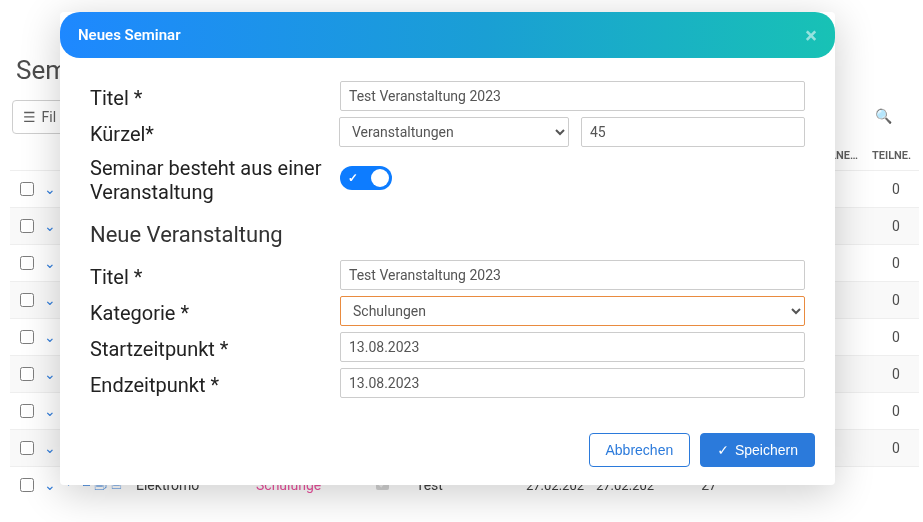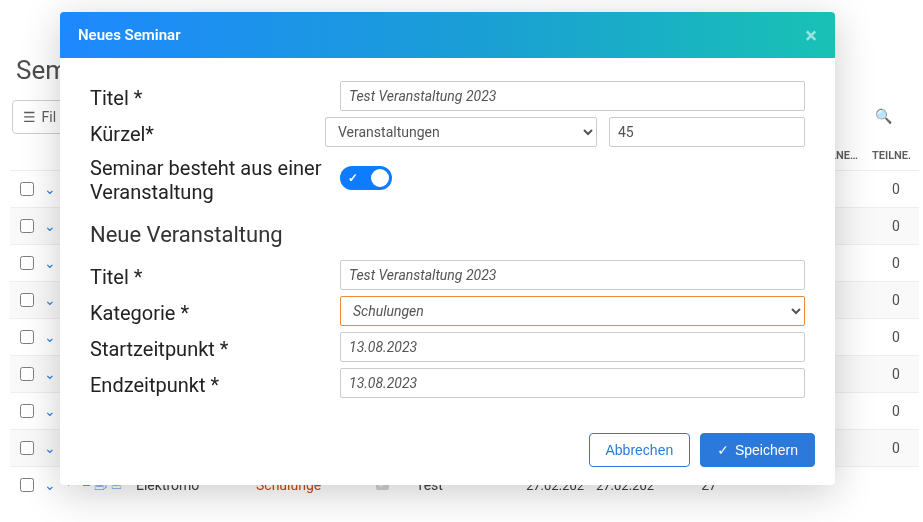--- a/index.html
+++ b/index.html
@@ -16,45 +16,45 @@
   .thead .col { width: 42px; text-align: left; white-space: nowrap; overflow: hidden; }
   .row { display: flex; align-items: center; height: 37px; border-top: 1px solid #eee; }
   .row:nth-child(odd) { background: #f9f9f9; }
   .row .cb { width: 34px; display:flex; justify-content:center; }
   .row .cb input { width: 14px; height: 14px; }
   .row .chev { width: 22px; color: #2b7adb; }
   .row .st { flex: 1; }
   .row .num { width: 46px; text-align: center; color: #444; }
   .row .act { width: 70px; display: flex; gap: 4px; color: #2b7adb; }
   .row .name { width: 120px; overflow: hidden; white-space: nowrap; color: #333; }
-  .row .cat  { width: 120px; overflow: hidden; white-space: nowrap; color: #c2410c; }
+  .row .cat  { width: 120px; overflow: hidden; white-space: nowrap; color: #ec4899; }
   .row .chk  { width: 40px; }
   .row .loc  { width: 110px; overflow: hidden; white-space: nowrap; }
   .row .d1   { width: 70px; overflow: hidden; white-space: nowrap; font-size: 13px; }
   .row .d2   { width: 90px; overflow: hidden; white-space: nowrap; font-size: 13px; }
   .mini-icon { font-size: 13px; }
 
   
   .overlay { position: absolute; inset: 0; background: rgba(255,255,255,0.05); }
 
   
   .modal { position: absolute; left: 60px; top: 12px; width: 775px; background: #fff; border-radius: 4px; box-shadow: 0 8px 40px rgba(0,0,0,0.2); overflow: hidden; }
-  .modal-header { height: 46px; background: linear-gradient(90deg, #1e88ff 0%, #1a9fd4 55%, #18c2b5 100%); display: flex; align-items: center; padding: 0 18px; color: #fff; font-weight: 600; font-size: 15px; justify-content: space-between; }
+  .modal-header { height: 46px; background: linear-gradient(90deg, #1e88ff 0%, #1a9fd4 55%, #18c2b5 100%); display: flex; align-items: center; padding: 0 18px; color: #fff; font-weight: 600; font-size: 15px; justify-content: space-between; border-radius: 20px; }
   .modal-close { color: rgba(255,255,255,0.55); font-size: 22px; font-weight: 700; cursor: pointer; }
   .modal-body { padding: 22px 30px 18px 30px; }
   .form-row { display: flex; align-items: center; min-height: 32px; margin-bottom: 4px; }
   .form-row.tall { min-height: 48px; align-items: center; }
   .form-label { width: 250px; font-size: 20px; color: #222; padding-top: 4px; }
   .form-ctrl { flex: 1; display: flex; gap: 12px; }
   input[type=text], select {
     height: 30px; border: 1px solid #ccc; border-radius: 2px; padding: 0 8px; font-size: 14px; color: #555; background: #fff; font-family: inherit;
   }
-  .w-full { width: 100%; font-style: italic; }
-  .w-select { width: 272px; }
-  .w-num { width: 196px; background: #eee; }
+  .w-full { width: 100%; }
+  .w-select { width: 230px; }
+  .w-num { width: 224px; background: #eee; }
   .opt-highlight { border: 1px solid #e98b3f; }
   .section-h { font-size: 22px; font-weight: 400; color: #333; margin: 18px 0 12px 0; }
 
   
   .toggle { width: 52px; height: 24px; border-radius: 14px; background: #0d7cff; position: relative; display: inline-flex; align-items: center; cursor: pointer; }
   .toggle .knob { position: absolute; right: 3px; width: 18px; height: 18px; border-radius: 50%; background: #fff; }
   .toggle .check { position: absolute; left: 8px; color: #fff; font-size: 12px; font-weight: 700; }
 
   
   .modal-footer { display: flex; justify-content: flex-end; gap: 10px; padding: 12px 20px 18px 20px; }

